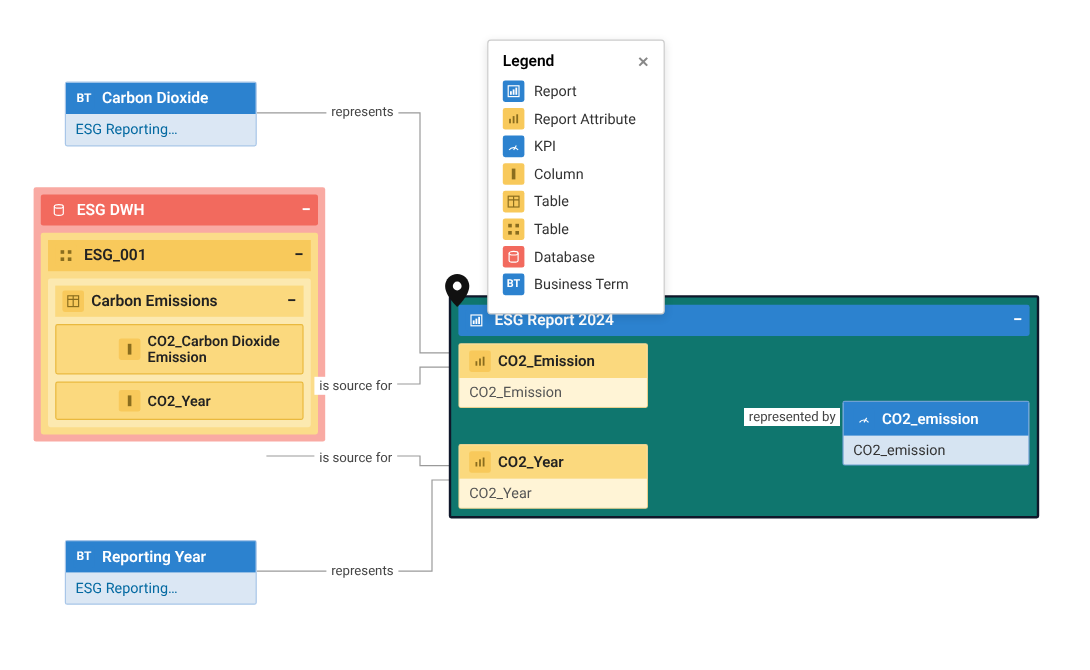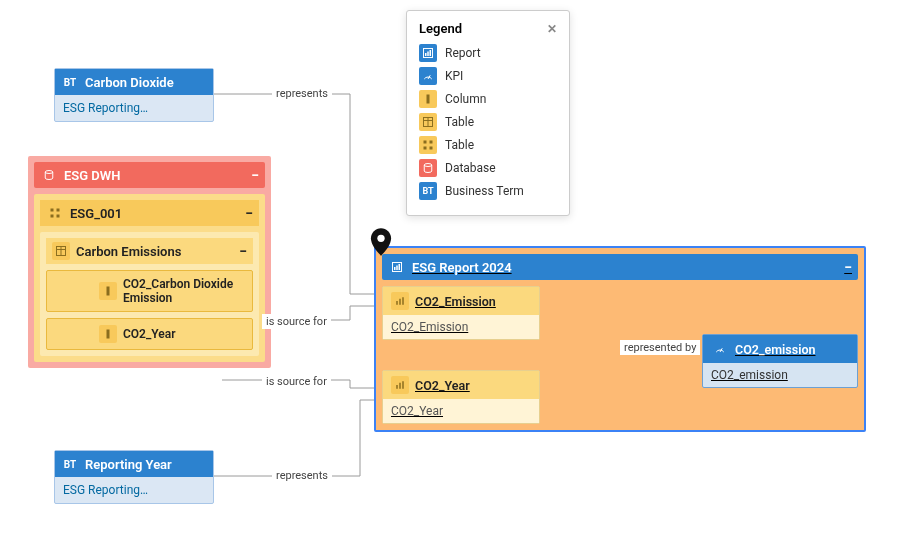--- a/index.html
+++ b/index.html
@@ -21,40 +21,40 @@
 
 .schema-node { background: #fbdc8a; margin-top: 6px; padding: 6px; border-radius: 2px; }
 .schema-node > .node-header { background: #f8c95b; color: #222; }
 
 .table-node { background: #fce9b0; margin-top: 6px; padding: 6px; border-radius: 2px; }
 .table-node > .node-header { background: #fbd97e; color: #222; }
 
 .col-node { background: #fbd97e; border: 1px solid #e9b93e; margin-top: 6px; border-radius: 2px; }
 .col-node .node-header { color: #222; padding: 6px 8px; font-size: 12px; margin-left: 44px; }
 
-.report-node { background: #fdba74; border: 2px solid #3b82f6; padding: 6px; text-decoration: underline; }
+.report-node { background: #0f766e; border: 2px solid #0f172a; padding: 6px; }
 .report-node > .node-header { background: #2c82cf; border-radius: 2px; }
 
 .attr-node { background: #fff4d6; border: 1px solid #e7cf8f; margin-top: 6px; border-radius: 2px; }
 .attr-node > .node-header { background: #fbd97e; color: #222; padding: 5px 8px; font-size: 12.5px; }
 .attr-node .subtxt { padding: 5px 8px; font-size: 12px; color: #555; background: #fff4d6; }
 
 .kpi-node { background: #d6e4f2; border: 1px solid #6ea0d2; border-radius: 2px; }
 .kpi-node > .node-header { background: #2c82cf; padding: 5px 8px; font-size: 12.5px; }
 .kpi-node .subtxt { padding: 5px 8px; font-size: 12px; color: #333; }
 
 .collapse-btn { margin-left: auto; cursor: pointer; user-select: none; font-weight: 700; font-size: 14px; }
 
 .edge-label { position: absolute; background: #fff; font-size: 11px; color: #444; padding: 1px 4px; white-space: nowrap; }
 
 svg.lines { position: absolute; inset: 0; width: 100%; height: 100%; pointer-events: none; }
 svg.lines path { fill: none; stroke: #9a9a9a; stroke-width: 1; }
 svg.lines .arrow { fill: #9a9a9a; }
 
-.legend { position: absolute; background: #fff; border: 1px solid #ccc; box-shadow: 0 2px 8px rgba(0,0,0,0.12); border-radius: 3px; padding: 10px 12px; width: 164px; }
+.legend { position: absolute; background: #fff; border: 1px solid #ccc; box-shadow: 0 2px 8px rgba(0,0,0,0.12); border-radius: 3px; padding: 10px 12px; width: 148px; margin-top: 23px; }
 .legend-title { font-size: 13px; font-weight: 600; margin-bottom: 8px; display: flex; justify-content: space-between; align-items: center; }
 .legend-close { cursor: pointer; color: #888; font-size: 12px; }
 .legend-row { display: flex; align-items: center; gap: 8px; font-size: 12px; color: #333; margin-bottom: 5px; }
 
 .ic-bt { background: #2c82cf; color: #fff; }
 .ic-db { background: #f26a5e; color: #fff; }
 .ic-schema { background: #f8c95b; color: #222; }
 .ic-table { background: #f8c95b; color: #222; }
 .ic-col { background: #f8c95b; color: #222; }
 .ic-report { background: #2c82cf; color: #fff; }
@@ -247,20 +247,30 @@
           <svg viewBox="0 0 16 16">
             <rect x="2" y="2" width="12" height="12" fill="none" stroke="#fff" stroke-width="1.3"></rect>
             <rect x="4" y="8" width="2" height="4" fill="#fff"></rect>
             <rect x="7" y="6" width="2" height="6" fill="#fff"></rect>
             <rect x="10" y="4" width="2" height="8" fill="#fff"></rect>
           </svg>
         </span>
     <span>Report</span>
   </div>
   <div class="legend-row">
+    <span class="icon ic-attr">
+          <svg viewBox="0 0 16 16">
+            <rect x="3" y="8" width="2" height="5" fill="#8a6d1e"></rect>
+            <rect x="7" y="5" width="2" height="8" fill="#8a6d1e"></rect>
+            <rect x="11" y="3" width="2" height="10" fill="#8a6d1e"></rect>
+          </svg>
+        </span>
+    <span>Report Attribute</span>
+  </div>
+  <div class="legend-row">
     <span class="icon ic-kpi">
           <svg viewBox="0 0 16 16">
             <path d="M3,12 A6,6 0 0 1 13,12" fill="none" stroke="#fff" stroke-width="1.3"></path>
             <line x1="8" y1="12" x2="11" y2="7" stroke="#fff" stroke-width="1.3"></line>
           </svg>
         </span>
     <span>KPI</span>
   </div>
   <div class="legend-row">
     <span class="icon ic-col">

